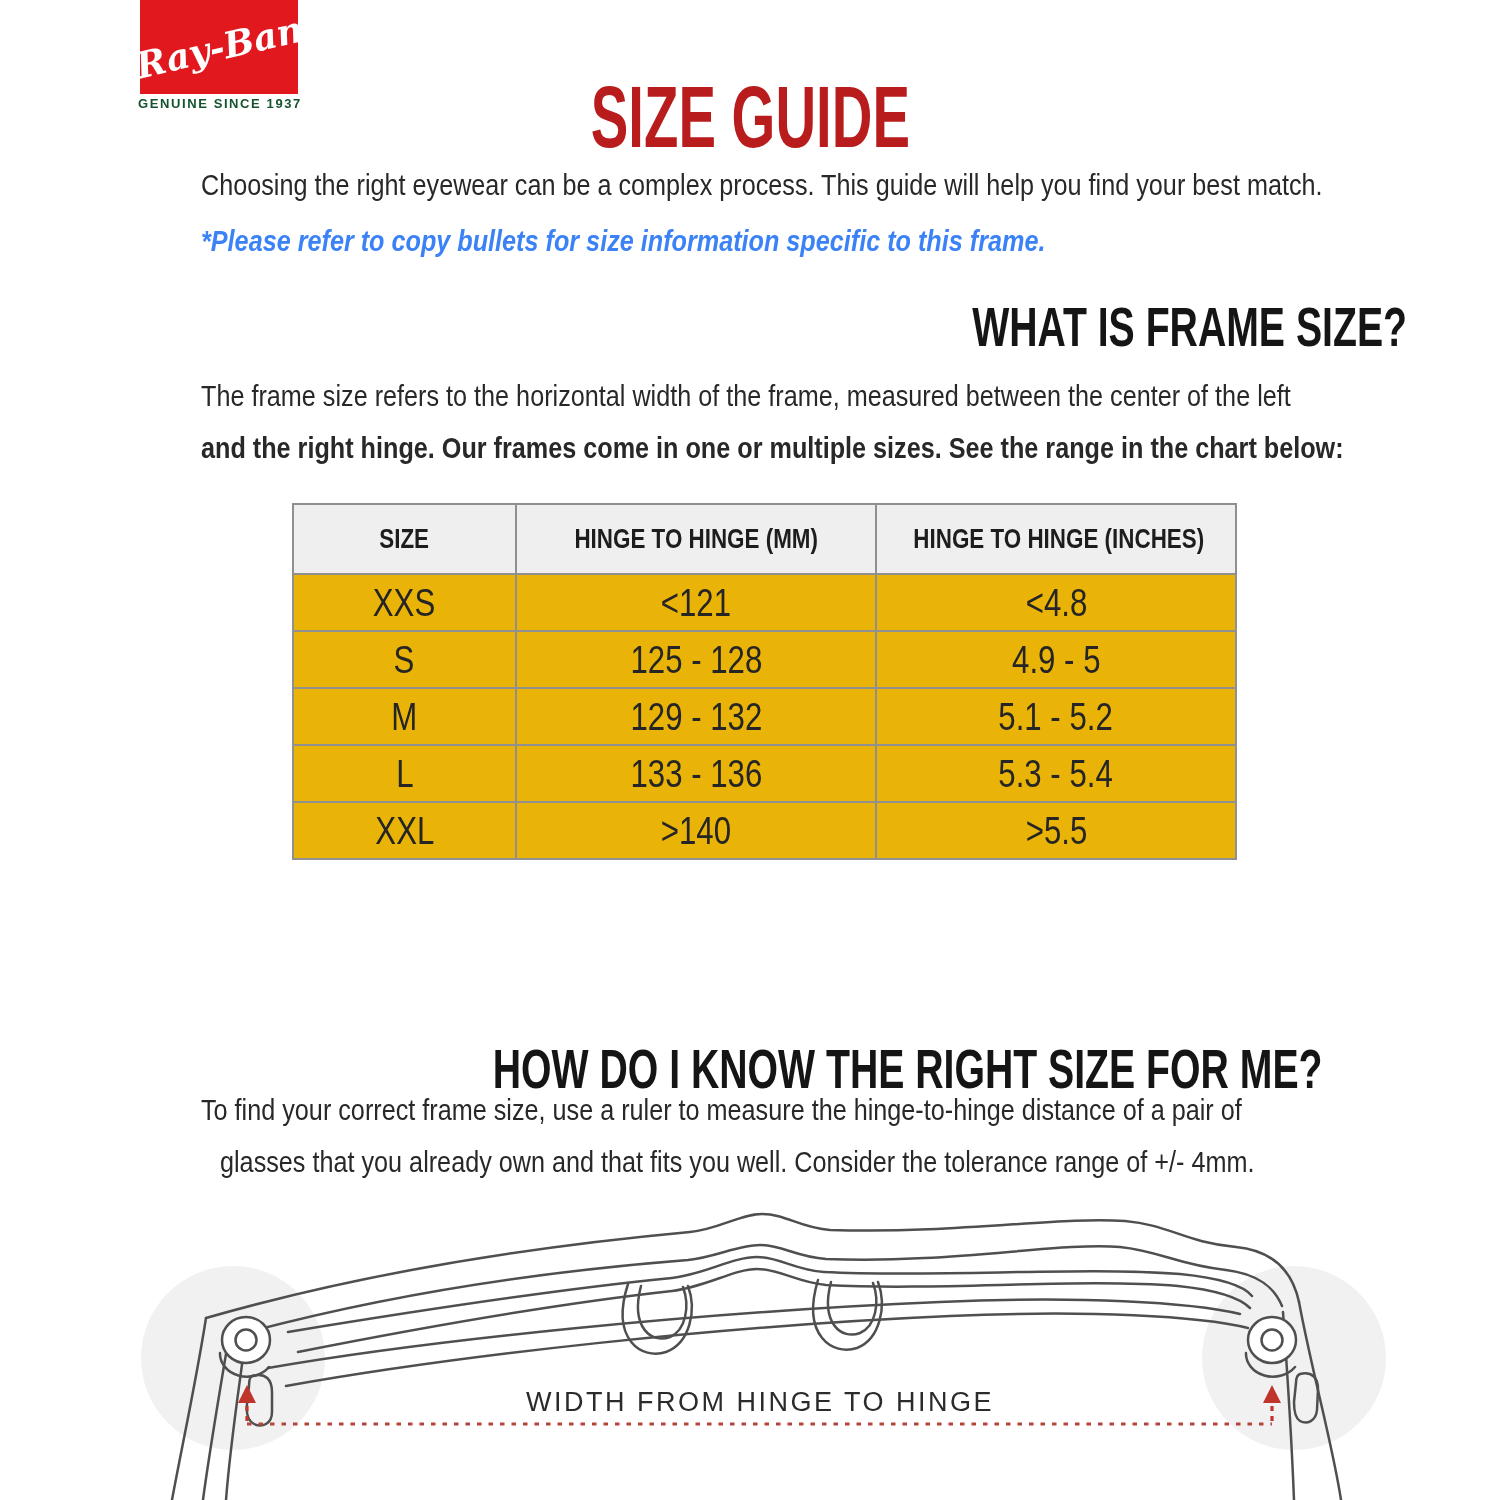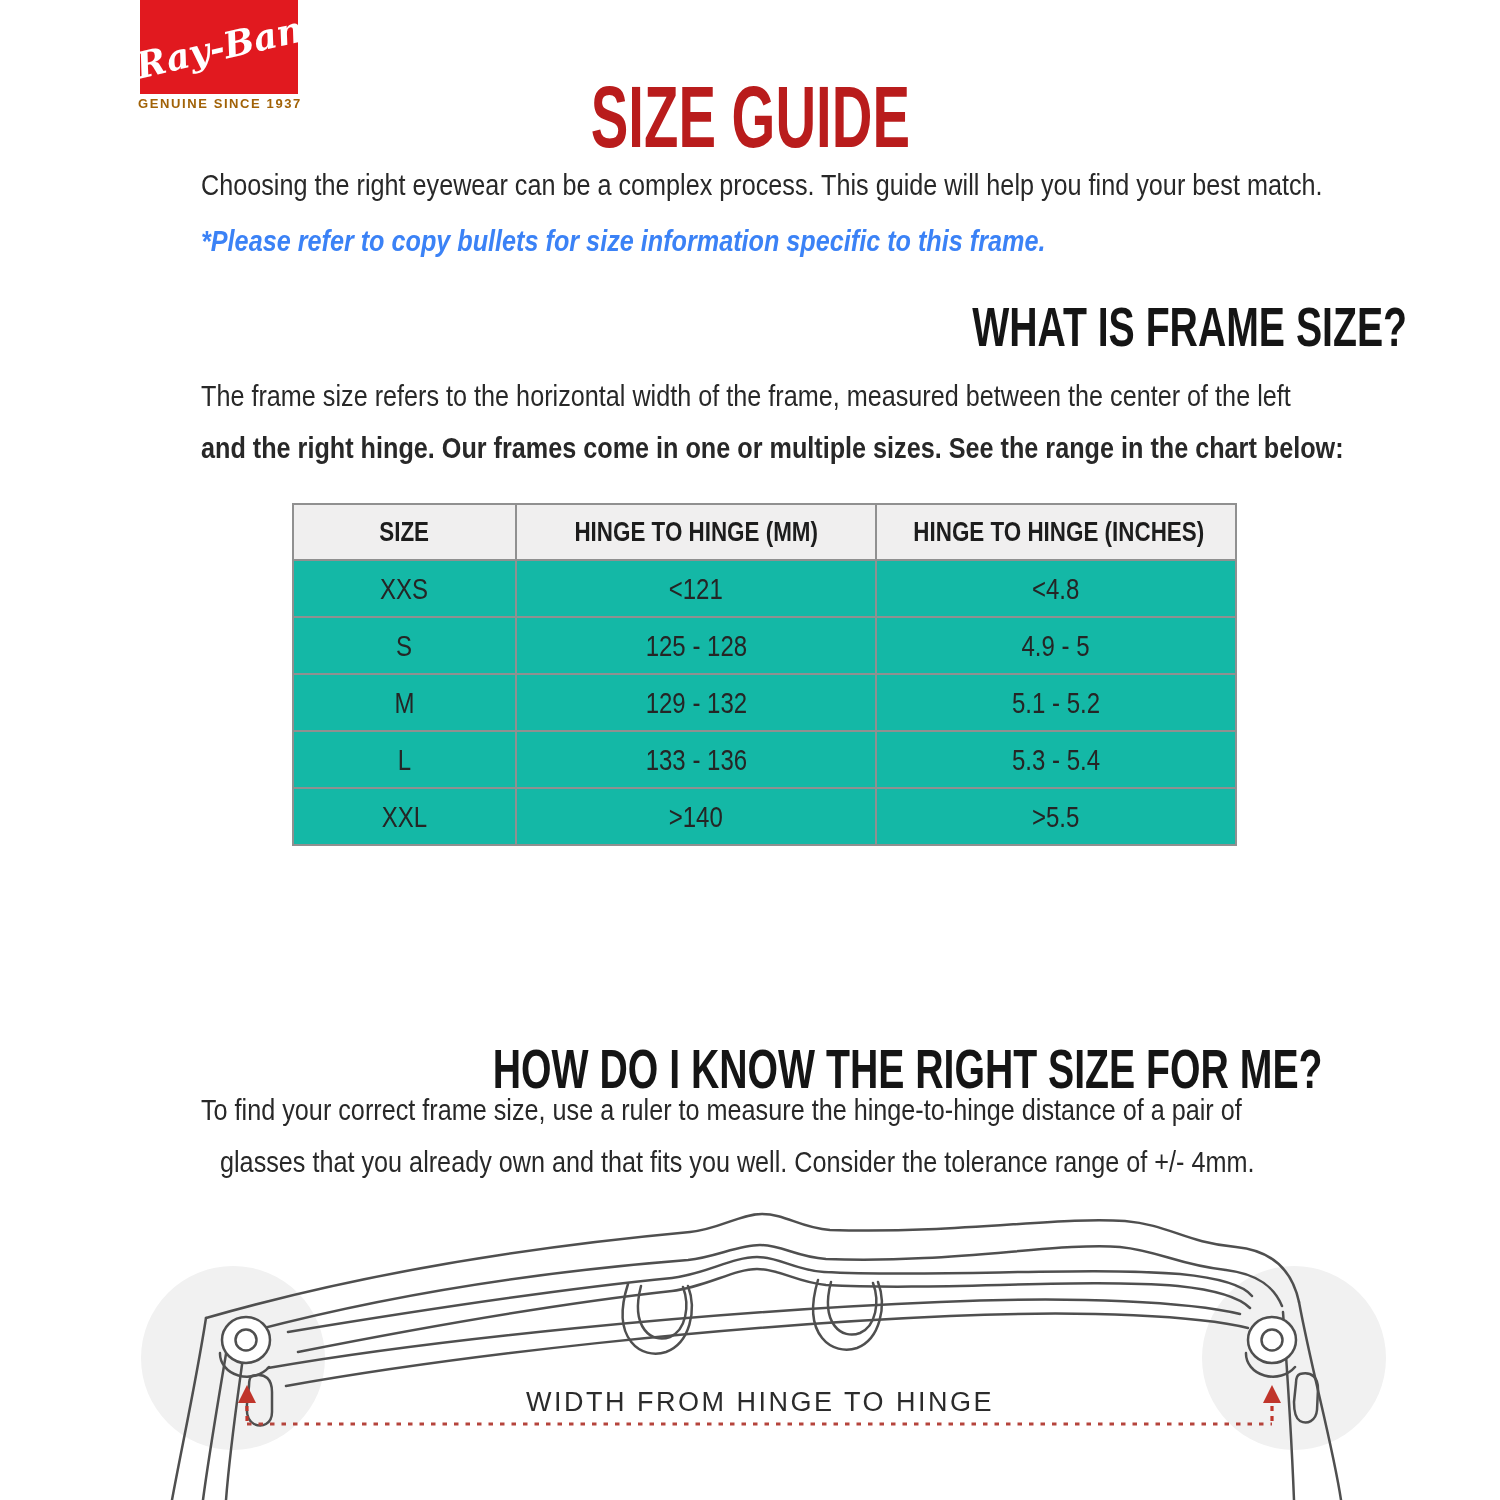--- a/index.html
+++ b/index.html
@@ -5,21 +5,21 @@
   * { margin:0; padding:0; box-sizing:border-box; }
   html,body { width:1500px; height:1500px; background:#ffffff; overflow:hidden;
               font-family:"Liberation Sans", sans-serif; color:#1d1d1d; }
   .abs { position:absolute; }
 
   
   .logo-box { left:140px; top:0; width:158px; height:94px; background:#E1191F; }
   .logo-script { width:100%; height:100%; display:block; }
   .logo-tagline { left:138px; top:96px; width:162px; text-align:center;
                   font-size:13px; font-weight:bold; letter-spacing:1.6px;
-                  color:#a16207; white-space:nowrap; }
+                  color:#14532d; white-space:nowrap; }
 
   
   .center-line { left:0; width:100%; text-align:center; white-space:nowrap; }
   .center-line > span { display:inline-block; transform-origin:50% 50%; }
   .page-title { top:66px; font-size:88px; font-weight:800; letter-spacing:0px; color:#b91c1c; }
   .page-title > span { transform:scaleX(0.64); }
   .h2 { font-size:56px; font-weight:800; color:#151515;text-align:right; }
   .h2 > span { transform:scaleX(0.70); }
   .h2-frame { top:294px; }
   .h2-right { top:1008px;margin-top:28px; }
@@ -30,22 +30,22 @@
   .intro { top:168px; }
   .note  { top:224px; font-weight:bold; font-style:italic; color:#3b82f6; }
   .p1a { top:379px; } .p1b { top:431px;font-weight:bold; }
   .p2a { top:1093px; } .p2b { top:1145px;margin-left:19px; }
 
   
   .size-table { left:292px; top:503px; width:943px; border-collapse:collapse;
                 table-layout:fixed; }
   .size-table th, .size-table td { border:2px solid #909090; text-align:center;
                 vertical-align:middle; overflow:hidden; }
-  .size-table th { height:56px; background:#f0efef; font-size:28px; font-weight:bold; color:#1d1d1d; }
-  .size-table td { height:57px; background:#14b8a6; font-size:30px; font-weight:normal; color:#252525; }
+  .size-table th { height:70px; background:#f0efef; font-size:28px; font-weight:bold; color:#1d1d1d; }
+  .size-table td { height:57px; background:#eab308; font-size:39px; font-weight:normal; color:#252525; }
   .size-table .cond { display:inline-block; transform:scaleX(0.80); transform-origin:50% 50%; white-space:nowrap; }
   .col-size { width:223px; } .col-mm { width:360px; } .col-in { width:360px; }
 
   
   .diagram { left:0; top:1190px; width:1500px; height:310px; }
 </style>
 </head>
 <body>
 
 <div class="abs logo-box">

